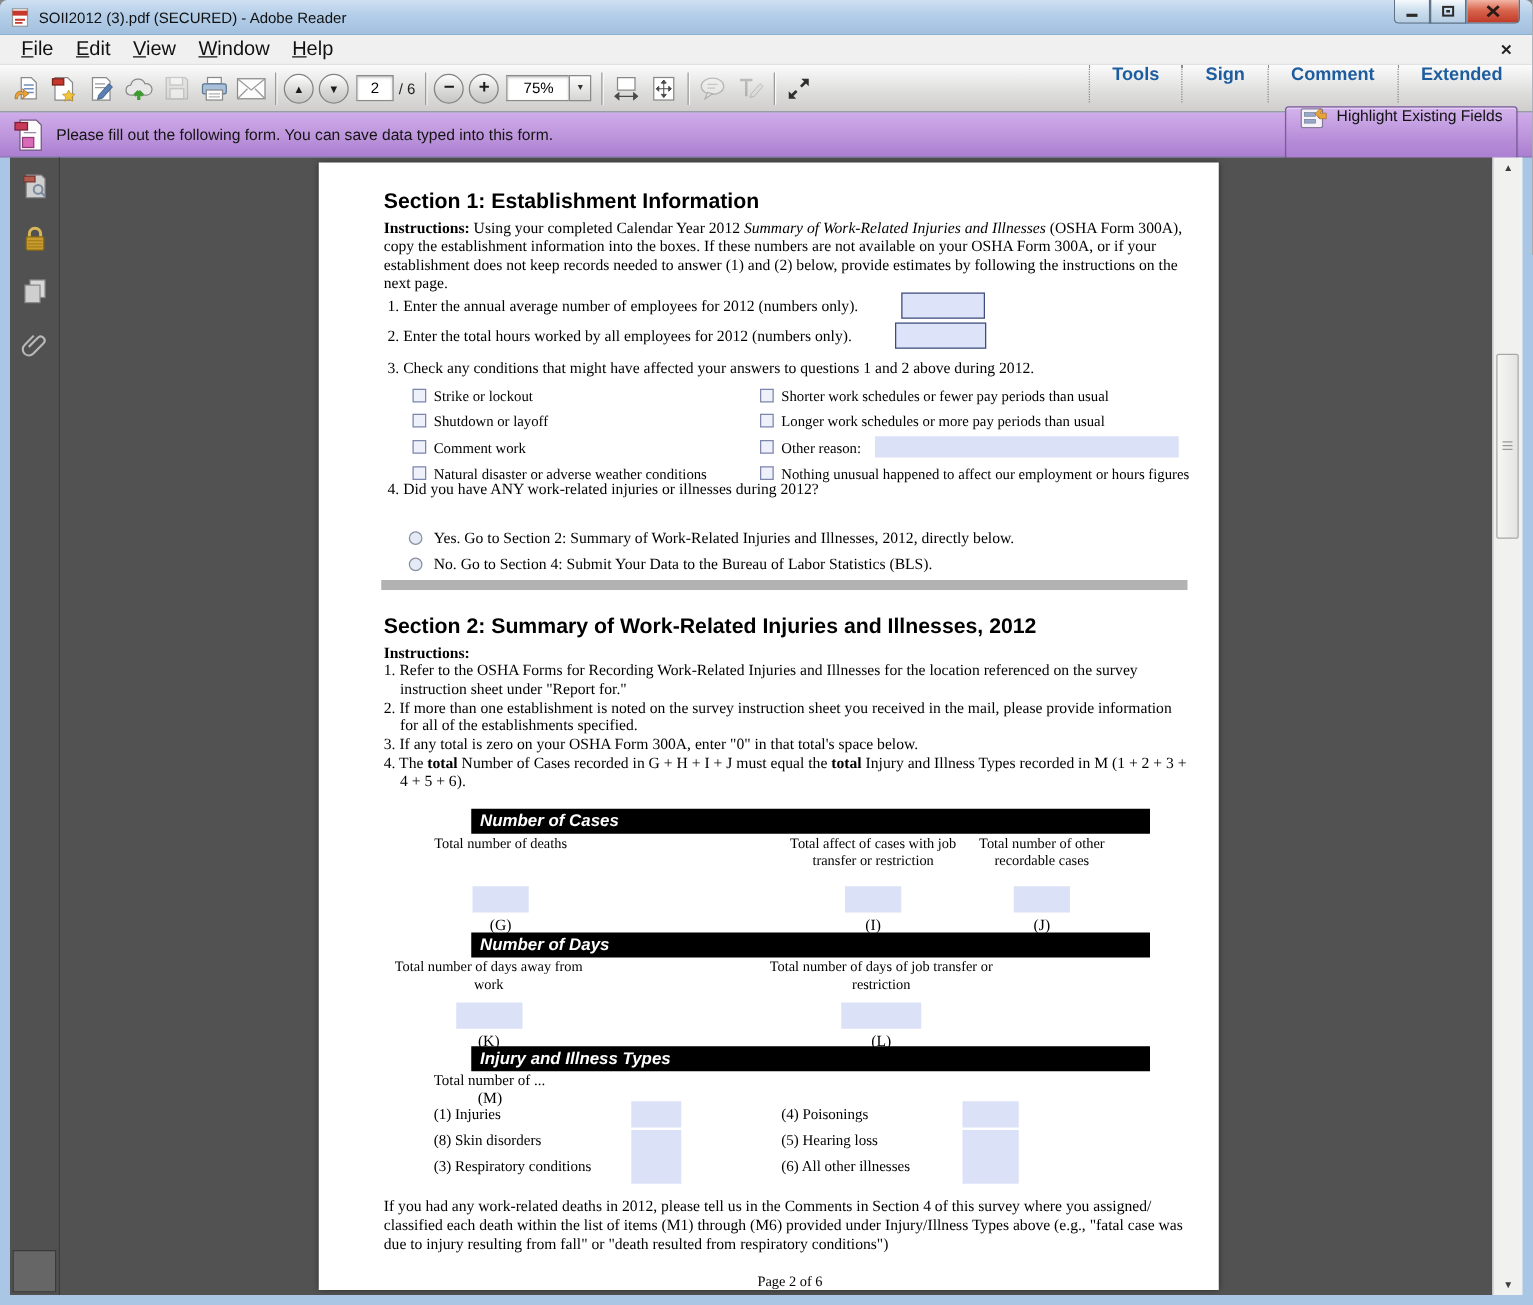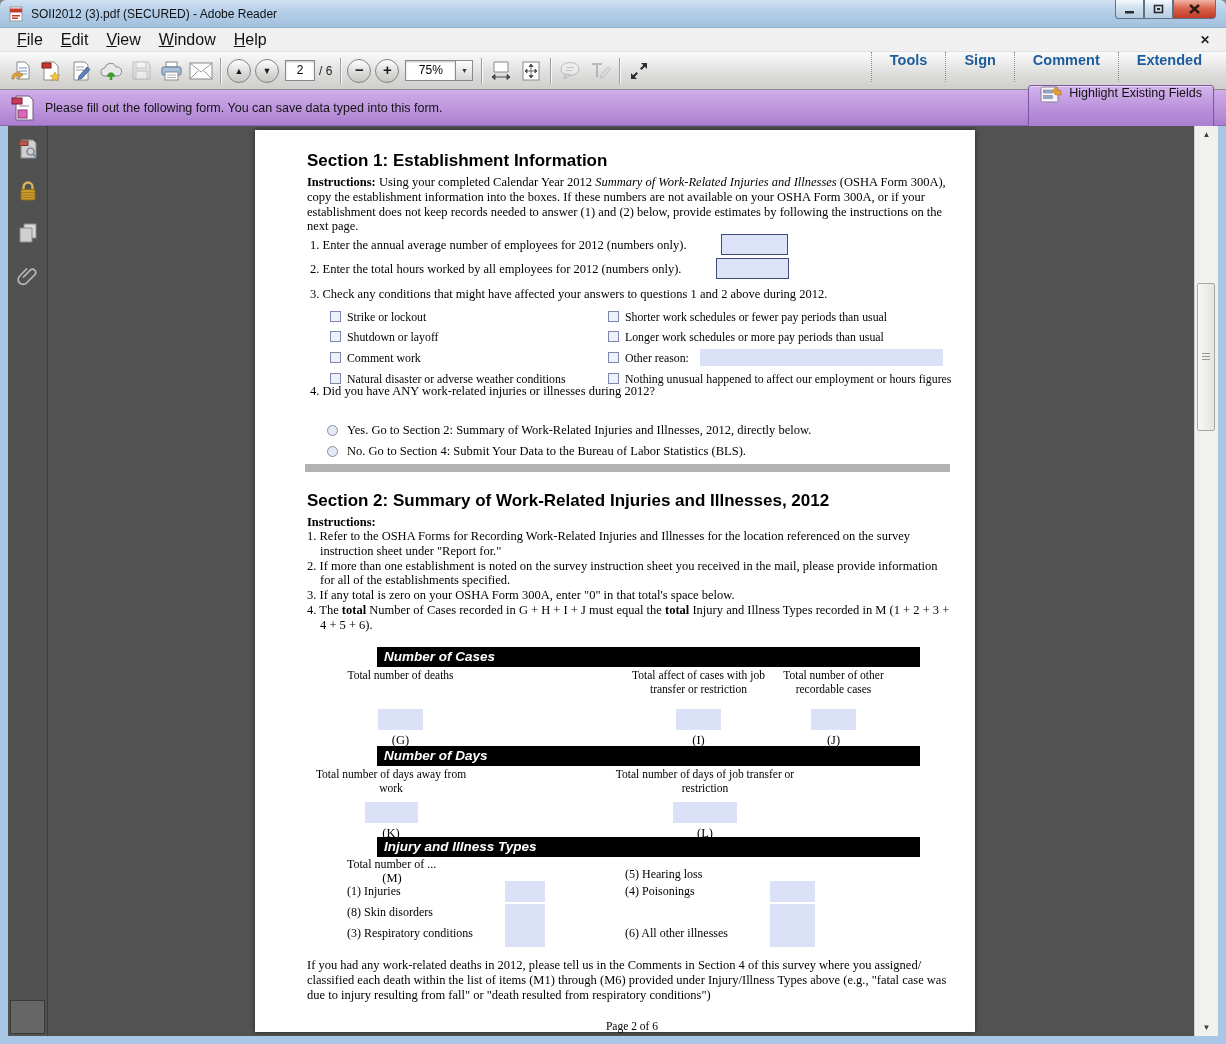--- a/index.html
+++ b/index.html
@@ -349,21 +349,21 @@
         <div class="abs" style="left:92px;top:727px;font-size:12px">Total number of ...</div>
         <div class="abs" style="left:112px;top:741px;width:50px;text-align:center;font-size:12.5px">(M)</div>
 
         <span class="type-label" style="left:92px;top:754px">(1)  Injuries</span>
         <span class="type-label" style="left:92px;top:775px">(8)  Skin disorders</span>
         <span class="type-label" style="left:92px;top:796px">(3)  Respiratory conditions</span>
         <div class="ffield" style="left:250px;top:751px;width:40px;height:21px"></div>
         <div class="ffield" style="left:250px;top:774px;width:40px;height:43px"></div>
 
         <span class="type-label" style="left:370px;top:754px">(4)  Poisonings</span>
-        <span class="type-label" style="left:370px;top:737px">(5)  Hearing loss</span>
+        <span class="type-label" style="left:370px;top:775px">(5)  Hearing loss</span>
         <span class="type-label" style="left:370px;top:796px">(6)  All other illnesses</span>
         <div class="ffield" style="left:515px;top:751px;width:45px;height:21px"></div>
         <div class="ffield" style="left:515px;top:774px;width:45px;height:43px"></div>
 
         <div class="abs ser" style="left:52px;top:828px;width:650px">If you had any work-related deaths in 2012, please tell us in the Comments in Section 4 of this survey where you assigned/ classified each death within the list of items (M1) through (M6) provided under Injury/Illness Types above (e.g., "fatal case was due to injury resulting from fall" or "death resulted from respiratory conditions")</div>
         <div class="abs" style="left:52px;top:890px;width:650px;text-align:center;font-size:11.5px">Page 2 of 6</div>
 
       </div>
     </div>
 

